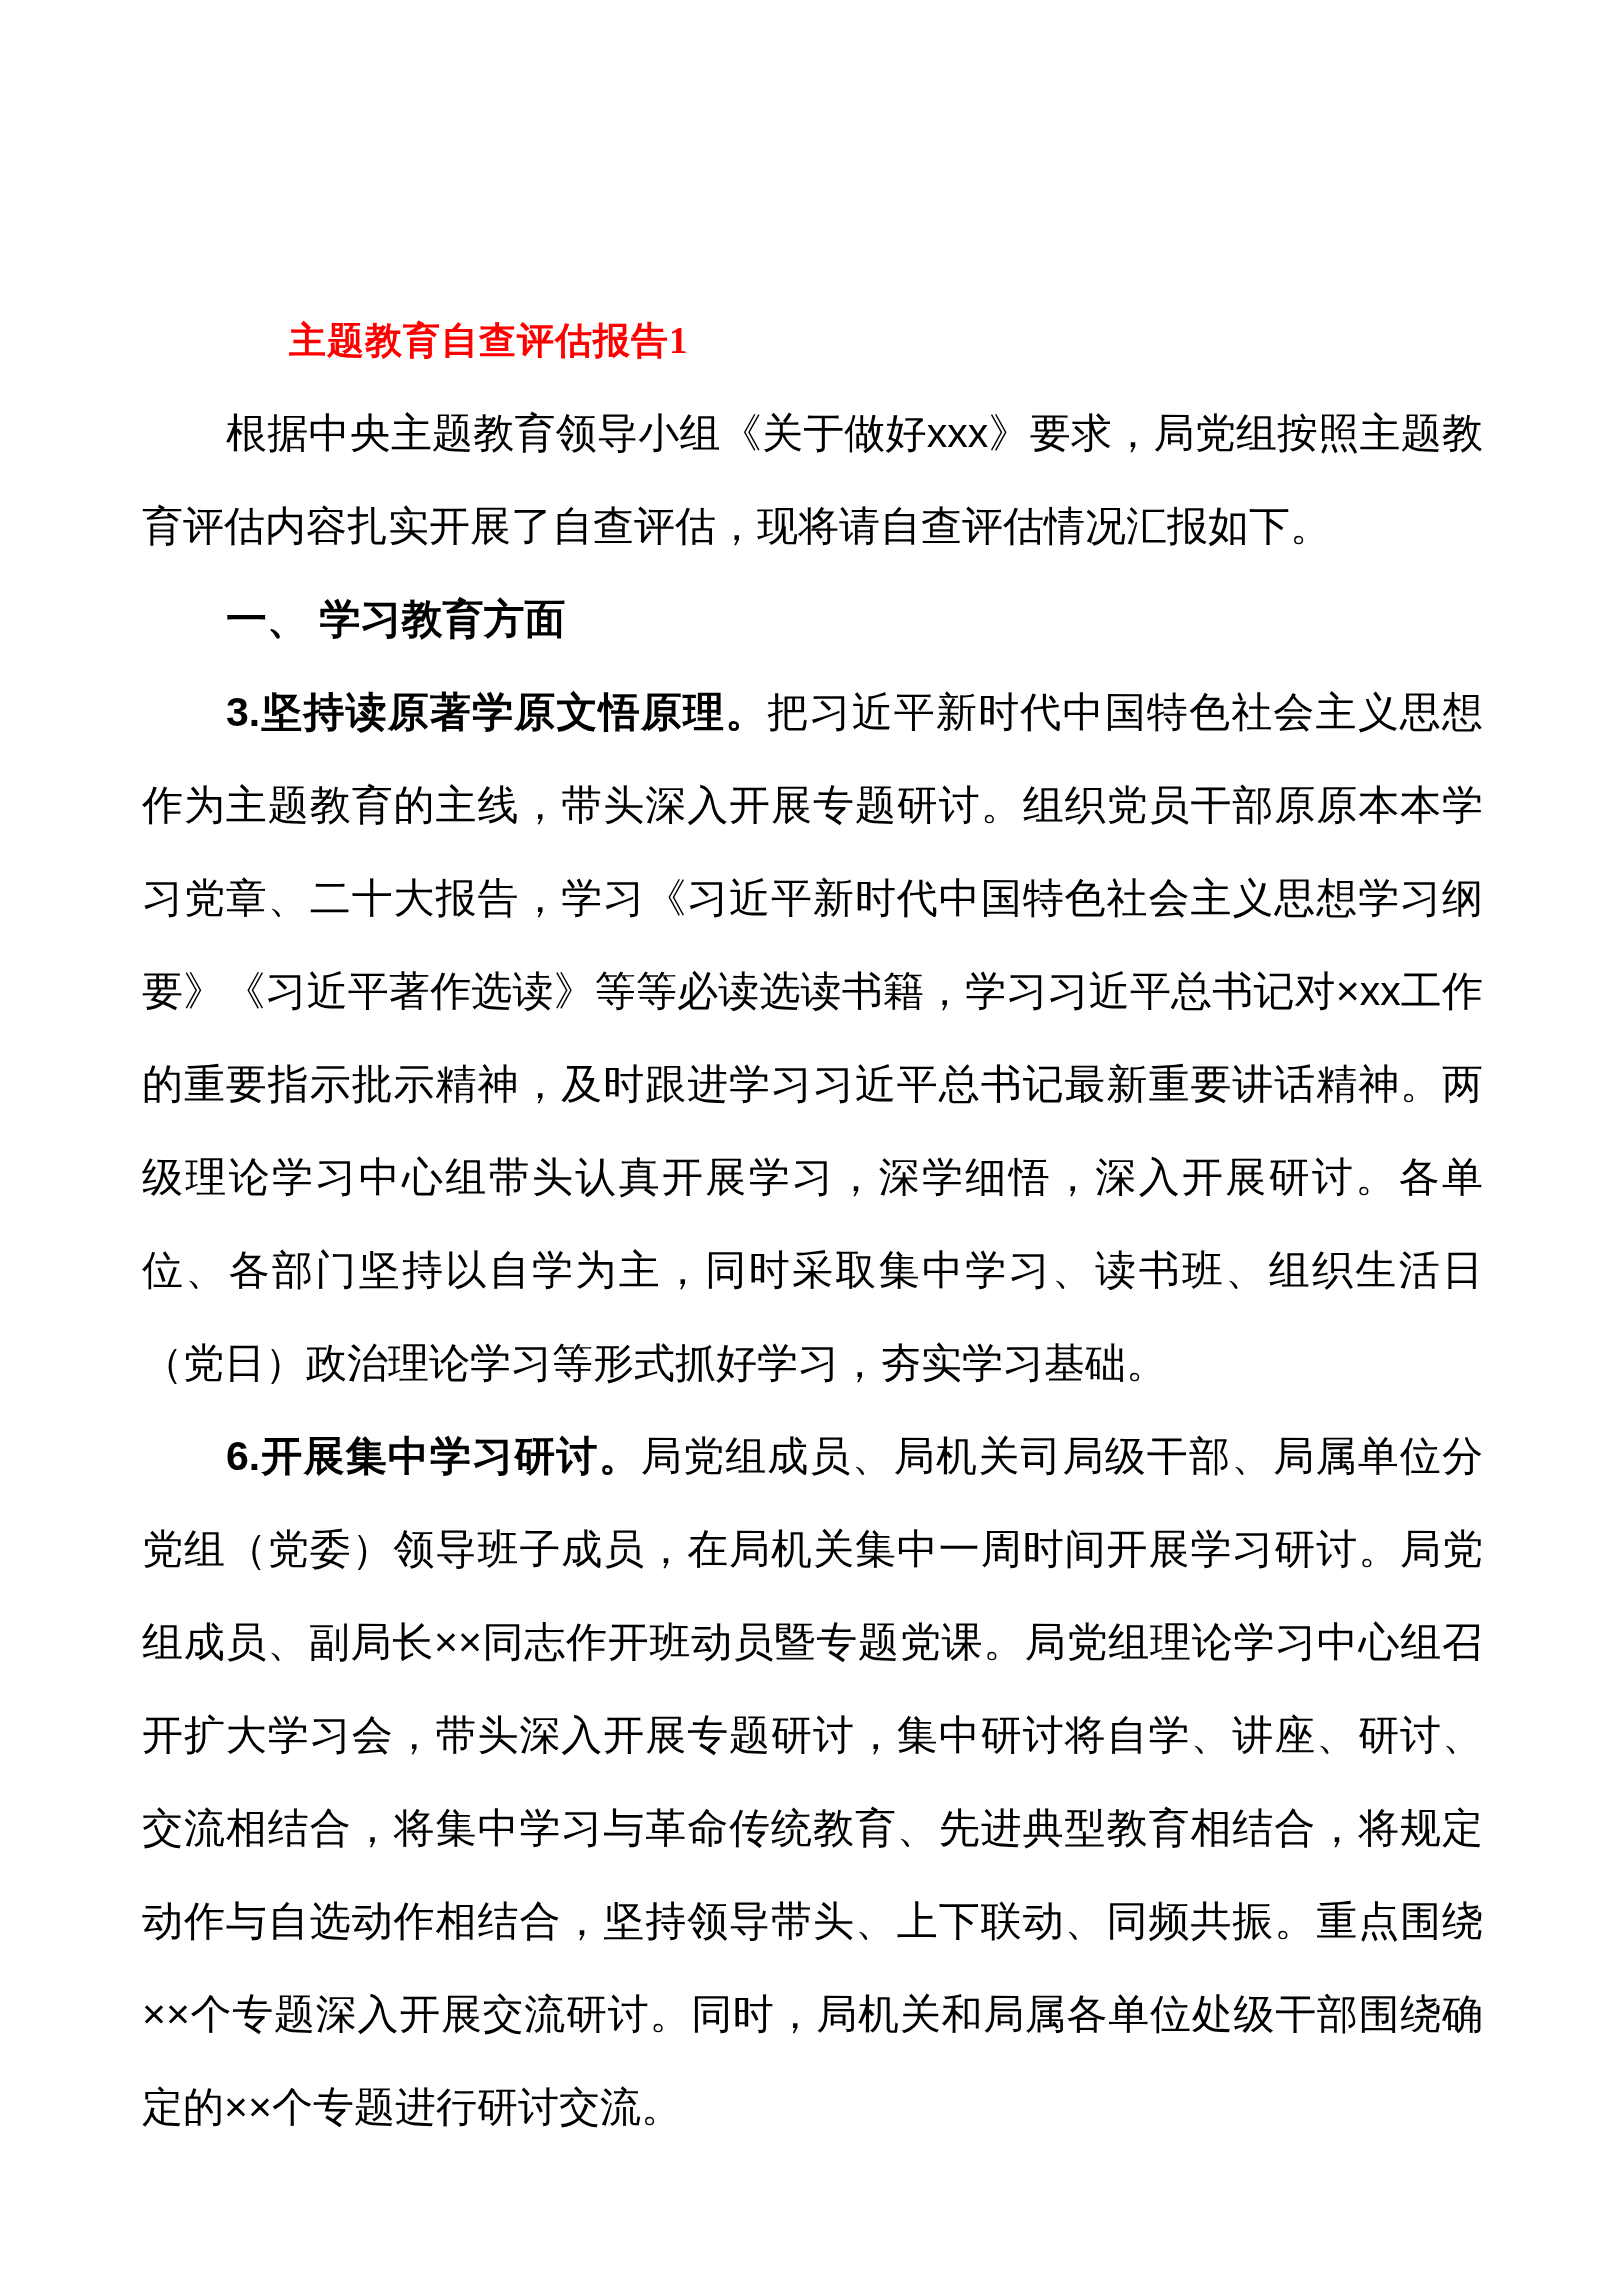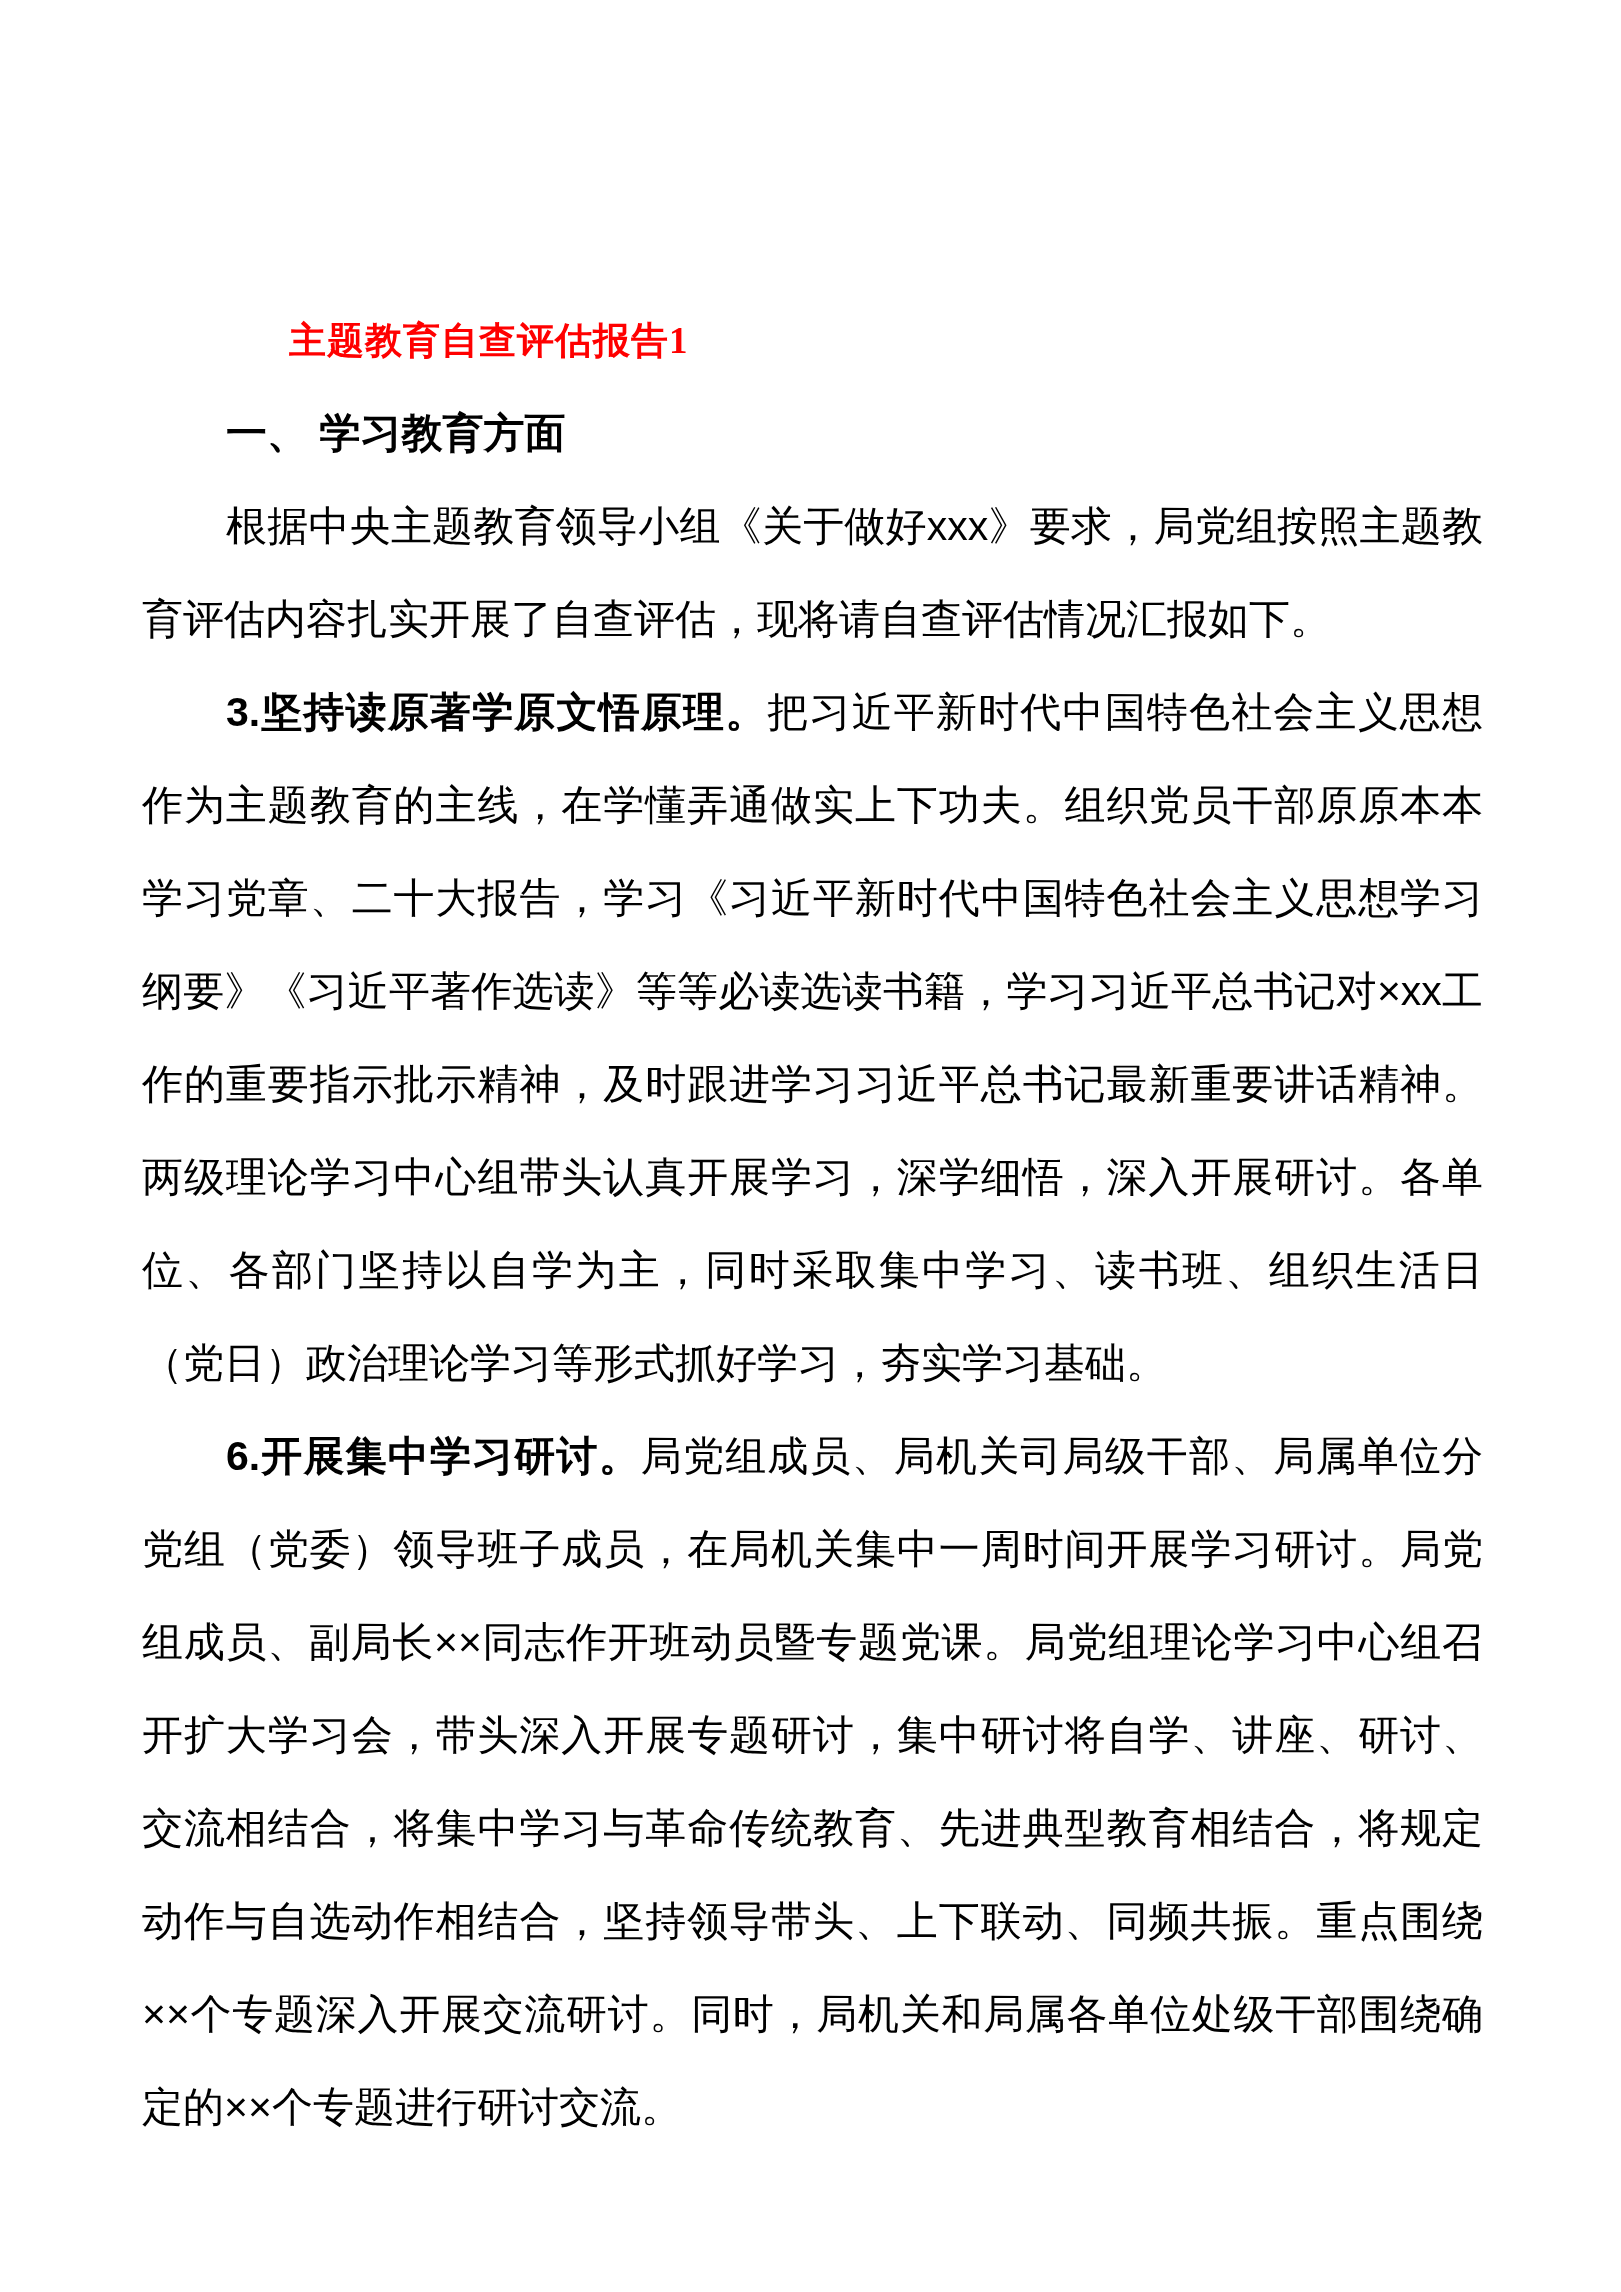--- a/index.html
+++ b/index.html
@@ -42,19 +42,19 @@
   .run.bold {
     font-weight: bold;
   }
 </style>
 </head>
 <body>
 
 <div class="page">
   <h1 class="doc-title" style="color: rgb(255, 0, 0);">主题教育自查评估报告1</h1>
   <div>
+      <p class="para body"><span class="run">根据中央主题教育领导小组《关于做好xxx》要求，局党组按照主题教育评估内容扎实开展了自查评估，现将请自查评估情况汇报如下。</span></p>
       <p class="para heading"><span class="run bold">一、 学习教育方面</span></p>
-      <p class="para body"><span class="run">根据中央主题教育领导小组《关于做好xxx》要求，局党组按照主题教育评估内容扎实开展了自查评估，现将请自查评估情况汇报如下。</span></p>
-      <p class="para body"><span class="run bold">3.坚持读原著学原文悟原理。</span><span class="run">把习近平新时代中国特色社会主义思想作为主题教育的主线，在学懂弄通做实上下功夫。组织党员干部原原本本学习党章、二十大报告，学习《习近平新时代中国特色社会主义思想学习纲要》《习近平著作选读》等等必读选读书籍，学习习近平总书记对×xx工作的重要指示批示精神，及时跟进学习习近平总书记最新重要讲话精神。两级理论学习中心组带头认真开展学习，深学细悟，深入开展研讨。各单位、各部门坚持以自学为主，同时采取集中学习、读书班、组织生活日（党日）政治理论学习等形式抓好学习，夯实学习基础。</span></p>
+      <p class="para body"><span class="run bold">3.坚持读原著学原文悟原理。</span><span class="run">把习近平新时代中国特色社会主义思想作为主题教育的主线，带头深入开展专题研讨。组织党员干部原原本本学习党章、二十大报告，学习《习近平新时代中国特色社会主义思想学习纲要》《习近平著作选读》等等必读选读书籍，学习习近平总书记对×xx工作的重要指示批示精神，及时跟进学习习近平总书记最新重要讲话精神。两级理论学习中心组带头认真开展学习，深学细悟，深入开展研讨。各单位、各部门坚持以自学为主，同时采取集中学习、读书班、组织生活日（党日）政治理论学习等形式抓好学习，夯实学习基础。</span></p>
       <p class="para body"><span class="run bold">6.开展集中学习研讨。</span><span class="run">局党组成员、局机关司局级干部、局属单位分党组（党委）领导班子成员，在局机关集中一周时间开展学习研讨。局党组成员、副局长××同志作开班动员暨专题党课。局党组理论学习中心组召开扩大学习会，带头深入开展专题研讨，集中研讨将自学、讲座、研讨、交流相结合，将集中学习与革命传统教育、先进典型教育相结合，将规定动作与自选动作相结合，坚持领导带头、上下联动、同频共振。重点围绕××个专题深入开展交流研讨。同时，局机关和局属各单位处级干部围绕确定的××个专题进行研讨交流。</span></p>
     </div>
 </div>
 
 
 </body></html>

